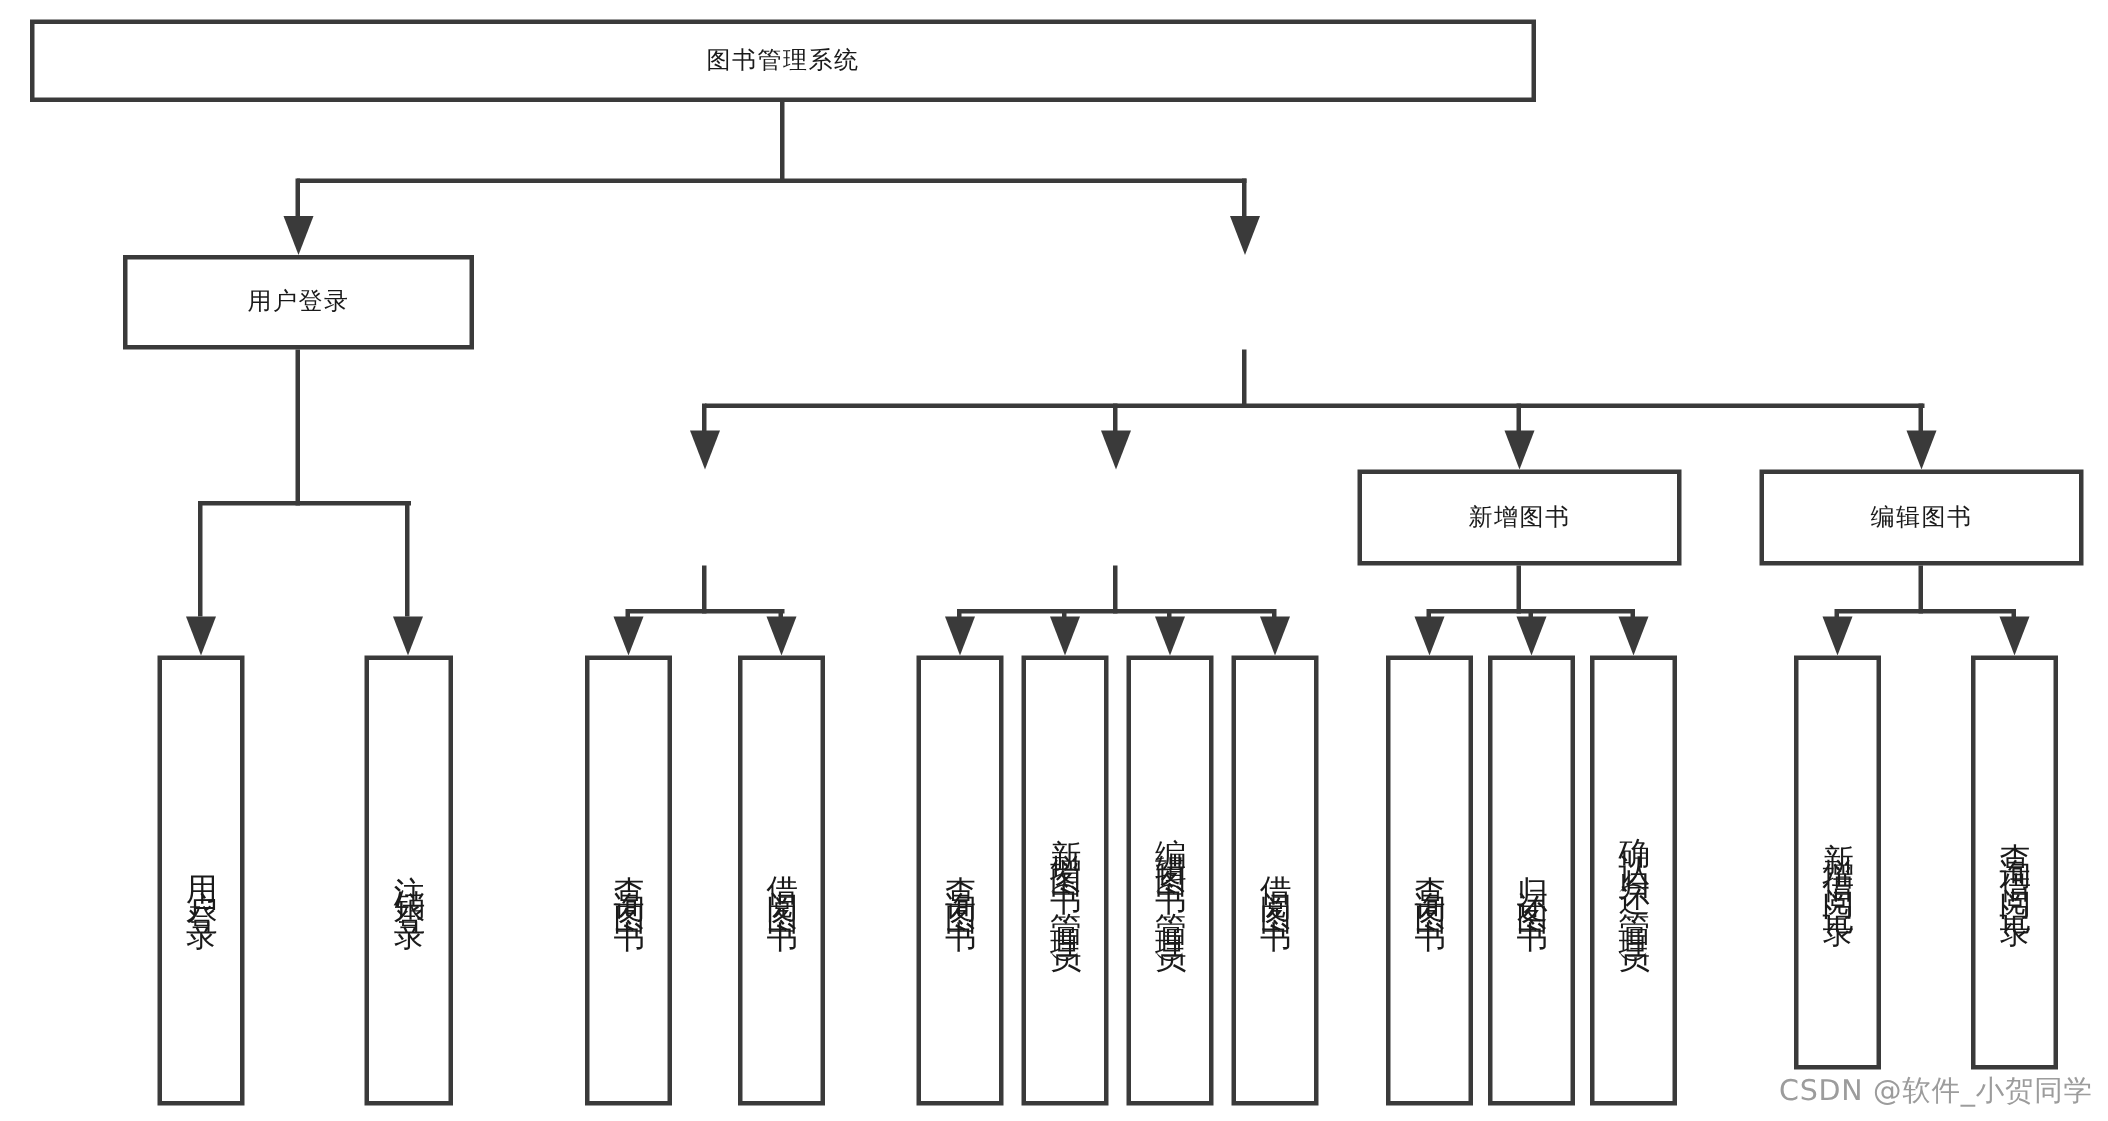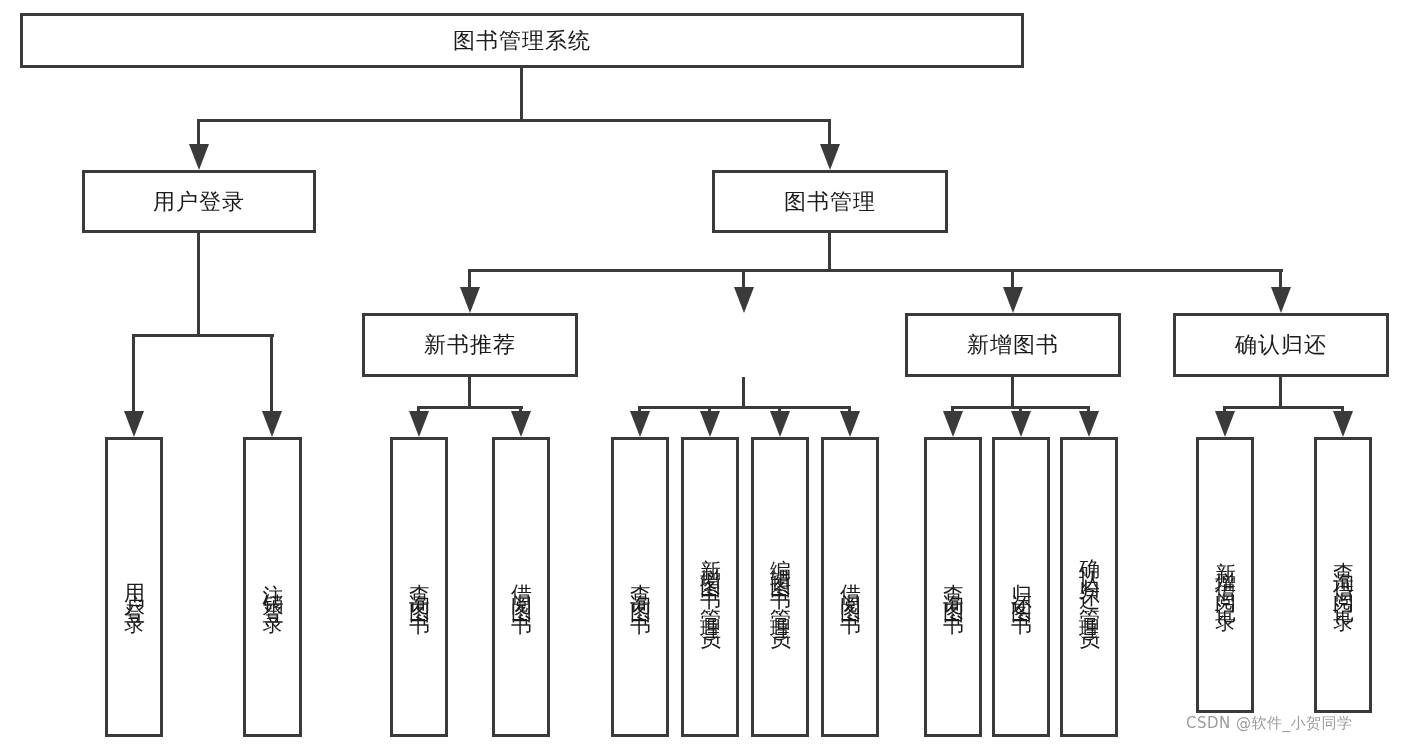--- a/index.html
+++ b/index.html
@@ -5,34 +5,34 @@
   html,body { margin:0; padding:0; background:#ffffff; }
   #canvas {
     position:relative; width:1405px; height:747px; background:#ffffff;
     font-family:"DejaVu Sans","Liberation Sans",sans-serif; overflow:hidden;
   }
   .box {
     position:absolute; box-sizing:border-box; border:3px solid #3a3a3a;
     background:#ffffff; display:flex; align-items:center; justify-content:center;
     color:#1a1a1a;
   }
-  .hlabel { font-size:22px; letter-spacing:1px; white-space:nowrap;font-family:Liberation Serif, serif; }
+  .hlabel { font-size:16px; letter-spacing:1px; white-space:nowrap;font-family:Liberation Serif, serif; }
   .vtext {
     writing-mode:vertical-rl; text-orientation:mixed;
     font-size:21px; letter-spacing:10px; line-height:1; white-space:nowrap;
   }
   .hline { position:absolute; height:3px; background:#3a3a3a; }
   .vline { position:absolute; width:3px;  background:#3a3a3a; }
   .arrow {
     position:absolute; width:0; height:0;
     border-left:10px solid transparent; border-right:10px solid transparent;
     border-top:26px solid #3a3a3a;
   }
   .watermark {
-    position:absolute; left:1186px; top:714px; font-size:15px;
+    position:absolute; left:1186px; top:714px; font-size:19px;
     color:#9c9c9c; letter-spacing:0.5px; white-space:nowrap;
   }
 </style>
 </head>
 <body>
 
 <div id="canvas">
 
   <div class="box" style="left:20px; top:13px; width:1004px; height:55px;">
     <span class="hlabel">图书管理系统</span>
@@ -43,23 +43,20 @@
     <div class="hline" style="left:198px; top:119px; width:633px;"></div>
     <div class="vline" style="left:197px; top:119px; height:27px;"></div>
     <div class="vline" style="left:828px; top:119px; height:27px;"></div>
     <div class="arrow" style="left:189px; top:144px;"></div>
     <div class="arrow" style="left:820px; top:144px;"></div>
   </div>
 
   <div class="box" style="left:82px; top:170px; width:234px; height:63px;">
     <span class="hlabel">用户登录</span>
   </div>
-  <div class="box" style="left:712px; top:170px; width:236px; height:63px;">
-    <span class="hlabel">图书管理</span>
-  </div>
 
   <div>
     <div class="vline" style="left:197px; top:233px; height:104px;"></div>
     <div class="hline" style="left:133px; top:334px; width:141px;"></div>
     <div class="vline" style="left:132px; top:334px; height:77px;"></div>
     <div class="vline" style="left:270px; top:334px; height:77px;"></div>
     <div class="arrow" style="left:124px; top:411px;"></div>
     <div class="arrow" style="left:262px; top:411px;"></div>
   </div>
 
@@ -69,28 +66,25 @@
     <div class="vline" style="left:468px;  top:269px; height:20px;"></div>
     <div class="vline" style="left:742px;  top:269px; height:20px;"></div>
     <div class="vline" style="left:1011px; top:269px; height:20px;"></div>
     <div class="vline" style="left:1279px; top:269px; height:20px;"></div>
     <div class="arrow" style="left:460px;  top:287px;"></div>
     <div class="arrow" style="left:734px;  top:287px;"></div>
     <div class="arrow" style="left:1003px; top:287px;"></div>
     <div class="arrow" style="left:1271px; top:287px;"></div>
   </div>
 
-  <div class="box" style="left:362px; top:313px; width:216px; height:64px;">
-    <span class="hlabel">新书推荐</span>
-  </div>
   <div class="box" style="left:905px; top:313px; width:216px; height:64px;">
     <span class="hlabel">新增图书</span>
   </div>
   <div class="box" style="left:1173px; top:313px; width:216px; height:64px;">
-    <span class="hlabel">确认归还</span>
+    <span class="hlabel">编辑图书</span>
   </div>
 
   <div>
     <div class="vline" style="left:468px; top:377px; height:32px;"></div>
     <div class="hline" style="left:419px; top:406px; width:104px;"></div>
     <div class="vline" style="left:417px; top:406px; height:8px;"></div>
     <div class="vline" style="left:519px; top:406px; height:8px;"></div>
     <div class="arrow" style="left:409px; top:411px;"></div>
     <div class="arrow" style="left:511px; top:411px;"></div>
   </div>

